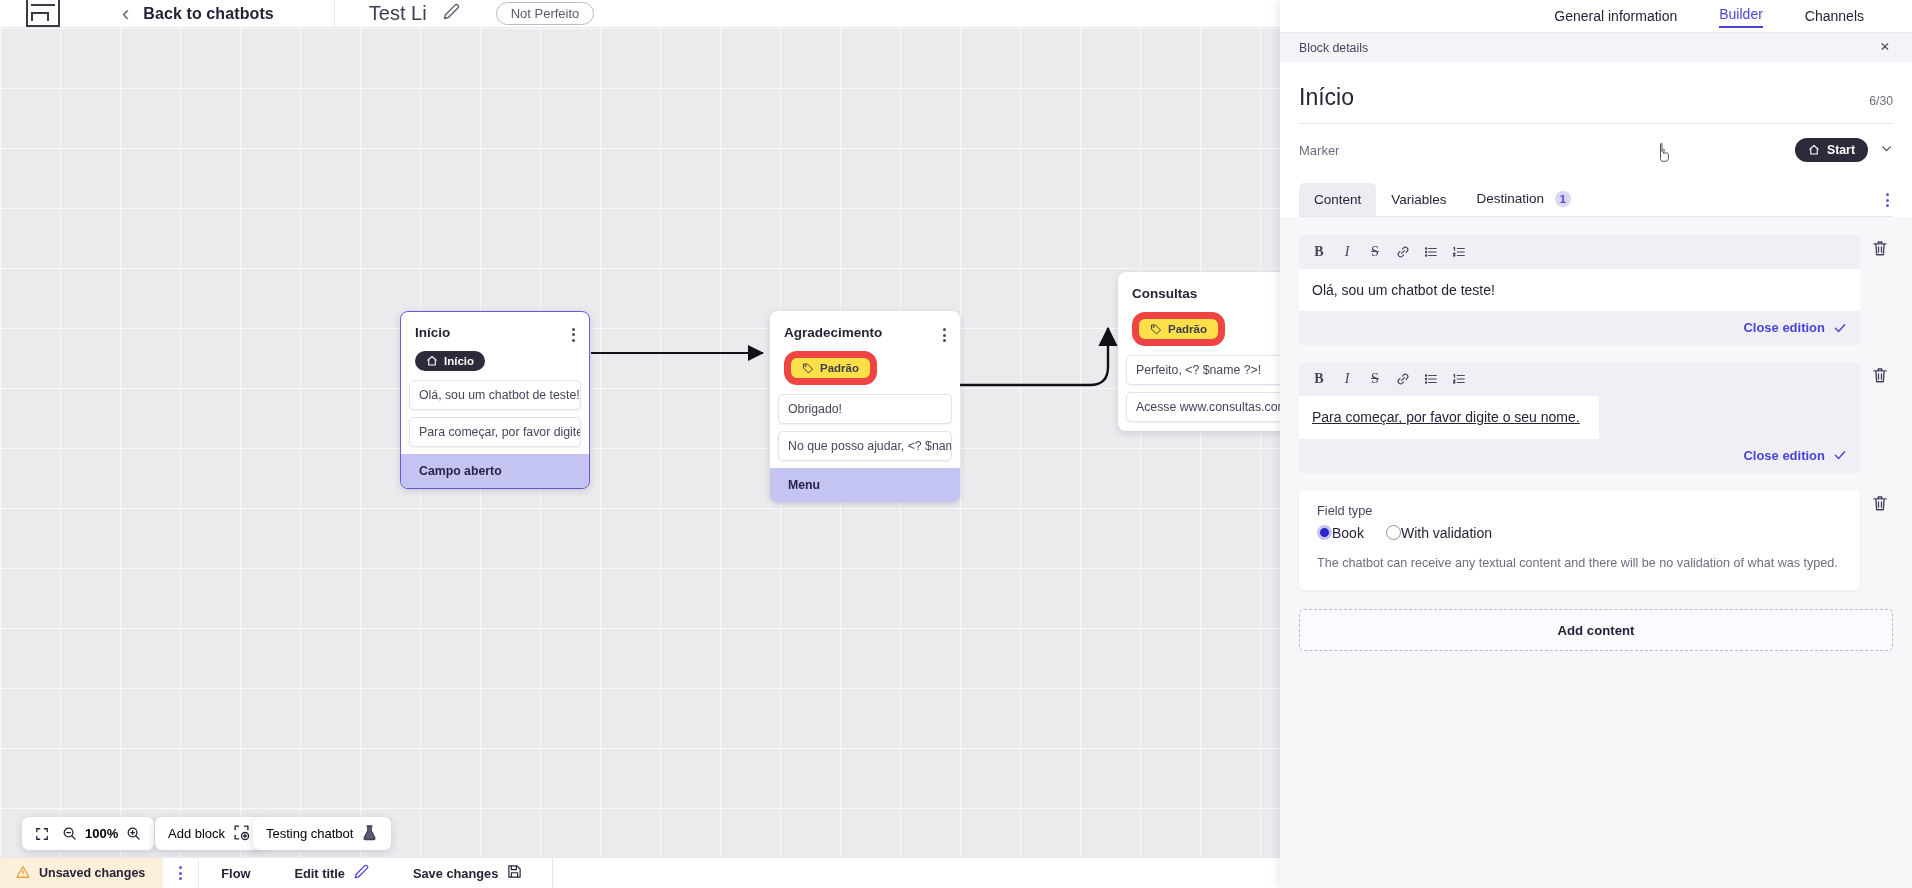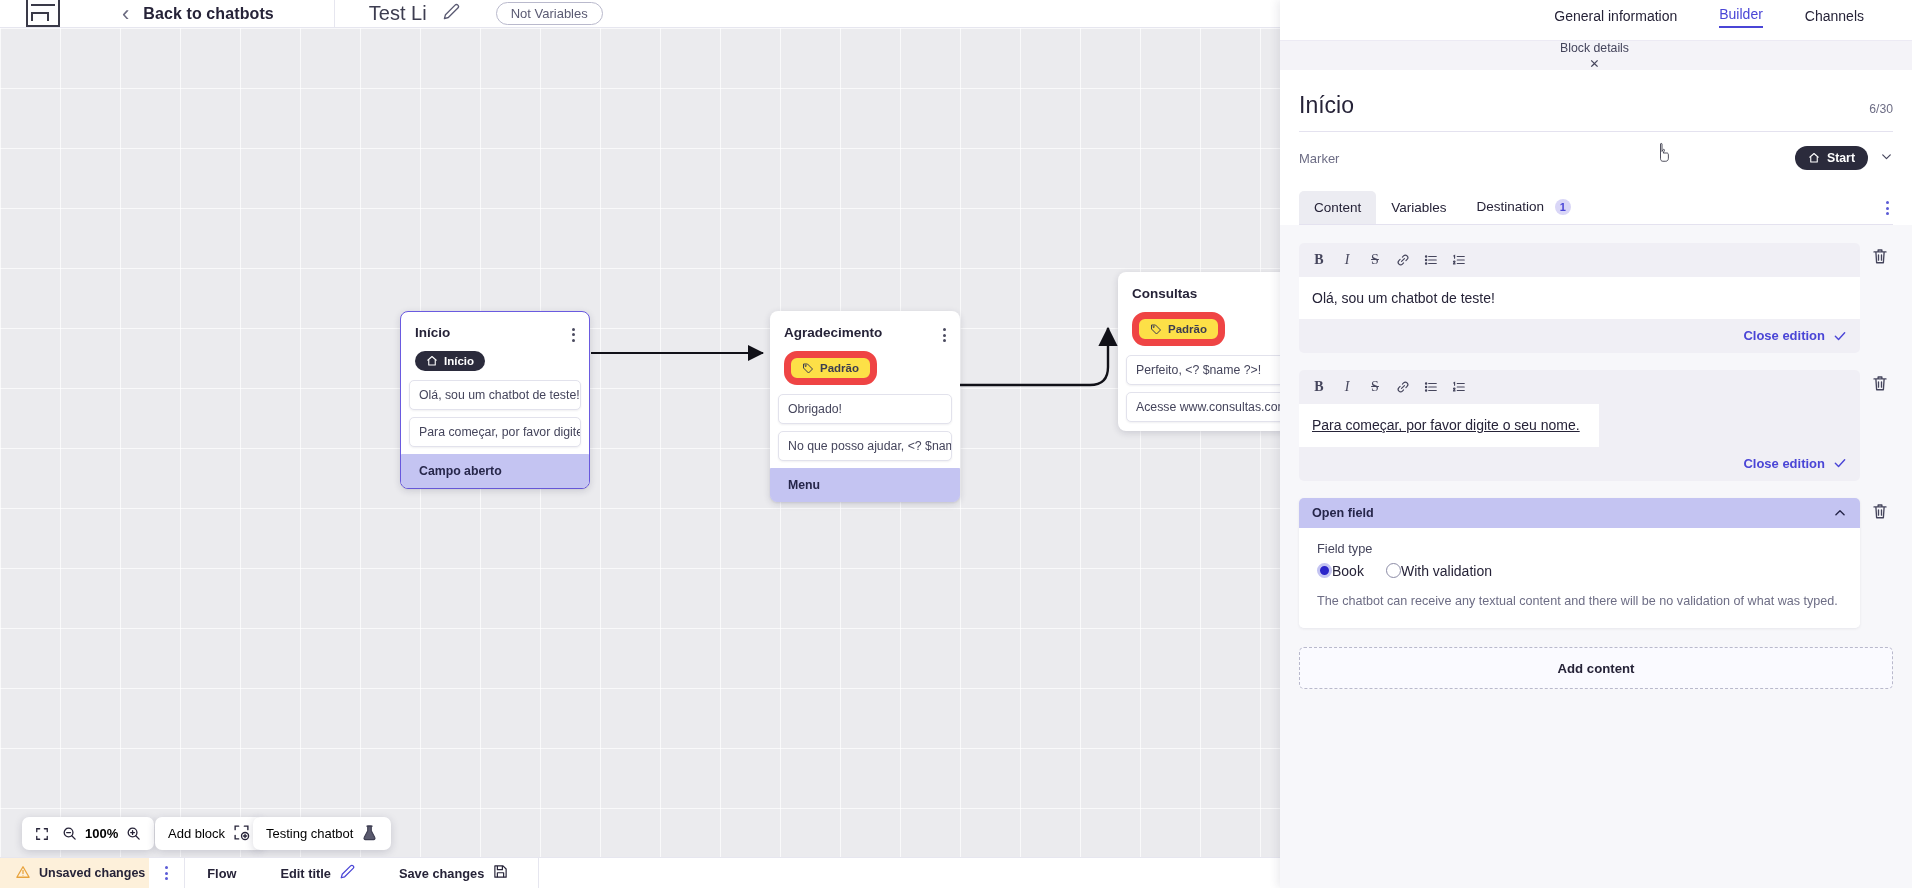--- a/index.html
+++ b/index.html
@@ -91,38 +91,38 @@
     color:#000000; cursor:pointer; }
   .zoompct{ font-size:13.5px; font-weight:700; }
 
   
   .statusbar {
     position:absolute; left:0; bottom:0; width:1560px; height:31px;
     background:#fff; display:flex; align-items:center; border-top:1px solid #e6e6ef;
   }
   .unsaved {
     height:31px; background:#fdf0da; display:flex; align-items:center; gap:9px;
-    padding:0 4px 0 16px; font-size:12.5px; font-weight:700; color:#262338;
+    padding:0 18px 0 16px; font-size:12.5px; font-weight:700; color:#262338;
   }
   .sb-div { width:1px; height:31px; background:#e6e6ef; }
   .sb-item { display:flex; align-items:center; gap:9px; padding:0 22px; font-size:12.8px;
     font-weight:700; color:#262338; cursor:pointer; }
   .kebab-h { display:flex; flex-direction:column; gap:2.5px; margin:0 16px; }
   .kebab-h i { width:3px;height:3px;border-radius:50%;background:#5b5bd6;display:block;}
 
   
   .rpanel { position:absolute; right:0; top:0; width:632px; height:888px; background:#fff;
     box-shadow:-2px 0 9px rgba(40,40,70,.10); }
   .rtabs { height:28px; display:flex; align-items:flex-end; justify-content:flex-end;
     gap:42px; padding-right:48px; }
   .rtab { font-size:14px; color:#262338; padding-bottom:4px; cursor:pointer; }
   .rtab.active { color:#4a45d6; border-bottom:2.5px solid #4a45d6; font-weight:400;}
   .blockhdr {
-    margin-top:12px; height:30px; background:#f4f3f8; display:flex; align-items:center;
-    justify-content:space-between; padding:0 22px 0 19px; border-top:1px solid #eceaf4;flex-direction:column;
+    margin-top:4px; height:30px; background:#f4f3f8; display:flex; align-items:center;
+    justify-content:space-between; padding:0 22px 0 19px; border-top:1px solid #eceaf4;
   }
   .blockhdr span { font-size:12.3px; color:#45455c; }
   .xclose { font-size:19px; color:#45455c; line-height:1; cursor:pointer; font-weight:300;}
   .rbody { padding:0 19px; }
   .title-row { display:flex; align-items:baseline; justify-content:space-between;
     padding:22px 0 12px 0; border-bottom:1px solid #e4e2ef; }
   .rtitle { font-size:23px; color:#262338; }
   .rcount { font-size:12.2px; color:#6d6d85; }
   .marker-row { display:flex; align-items:center; justify-content:space-between; padding:14px 0 10px 0;}
   .marker-lbl { font-size:13px; color:#6d6d85; }
@@ -178,21 +178,21 @@
     <div class="logo-box"></div>
     <div class="back-chevron">‹</div>
     <div class="back-label">Back to chatbots</div>
     <div class="topbar-div"></div>
     <div class="bot-title">Test Li</div>
     <span class="pencil">
       <svg width="17" height="17" viewBox="0 0 24 24" fill="none" stroke="#5a5a72" stroke-width="1.9" stroke-linecap="round" stroke-linejoin="round">
           <path d="M17 3a2.8 2.8 0 0 1 4 4L7.5 20.5 2 22l1.5-5.5z"></path>
         </svg>
     </span>
-    <div class="badge-np">Not Variables</div>
+    <div class="badge-np">Not Perfeito</div>
   </div>
 
   <div class="canvas">
 
     <svg class="edges">
       <defs>
         <marker id="ar" markerWidth="9" markerHeight="9" refX="7.5" refY="4" orient="auto">
           <path d="M0,0 L8,4 L0,8 z" fill="#111118"></path>
         </marker>
       </defs>
@@ -510,26 +510,20 @@
           <span class="trash">
             <svg width="18" height="18" viewBox="0 0 24 24" fill="none" stroke="#45455c" stroke-width="1.8" stroke-linecap="round" stroke-linejoin="round">
                 <path d="M4 6.5h16M9.5 6.5V4h5v2.5M6.5 6.5 7.5 21h9l1-14.5"></path>
                 <path d="M10 10.5v7M14 10.5v7"></path>
               </svg>
           </span>
         </div>
 
         <div class="editor-wrap">
           <div class="openfield">
-            <div class="of-head">
-              <span>Open field</span>
-              <svg width="14" height="14" viewBox="0 0 24 24" fill="none" stroke="#26264a" stroke-width="2.4" stroke-linecap="round" stroke-linejoin="round">
-                  <path d="M5 15l7-7 7 7"></path>
-                </svg>
-            </div>
             <div class="of-body">
               <div class="of-lbl">Field type</div>
               <div class="radios">
                 <label class="radio">
                   <span class="rdot on"></span>
                   <span>Book</span>
                 </label>
                 <label class="radio">
                   <span class="rdot"></span>
                   <span>With validation</span>

